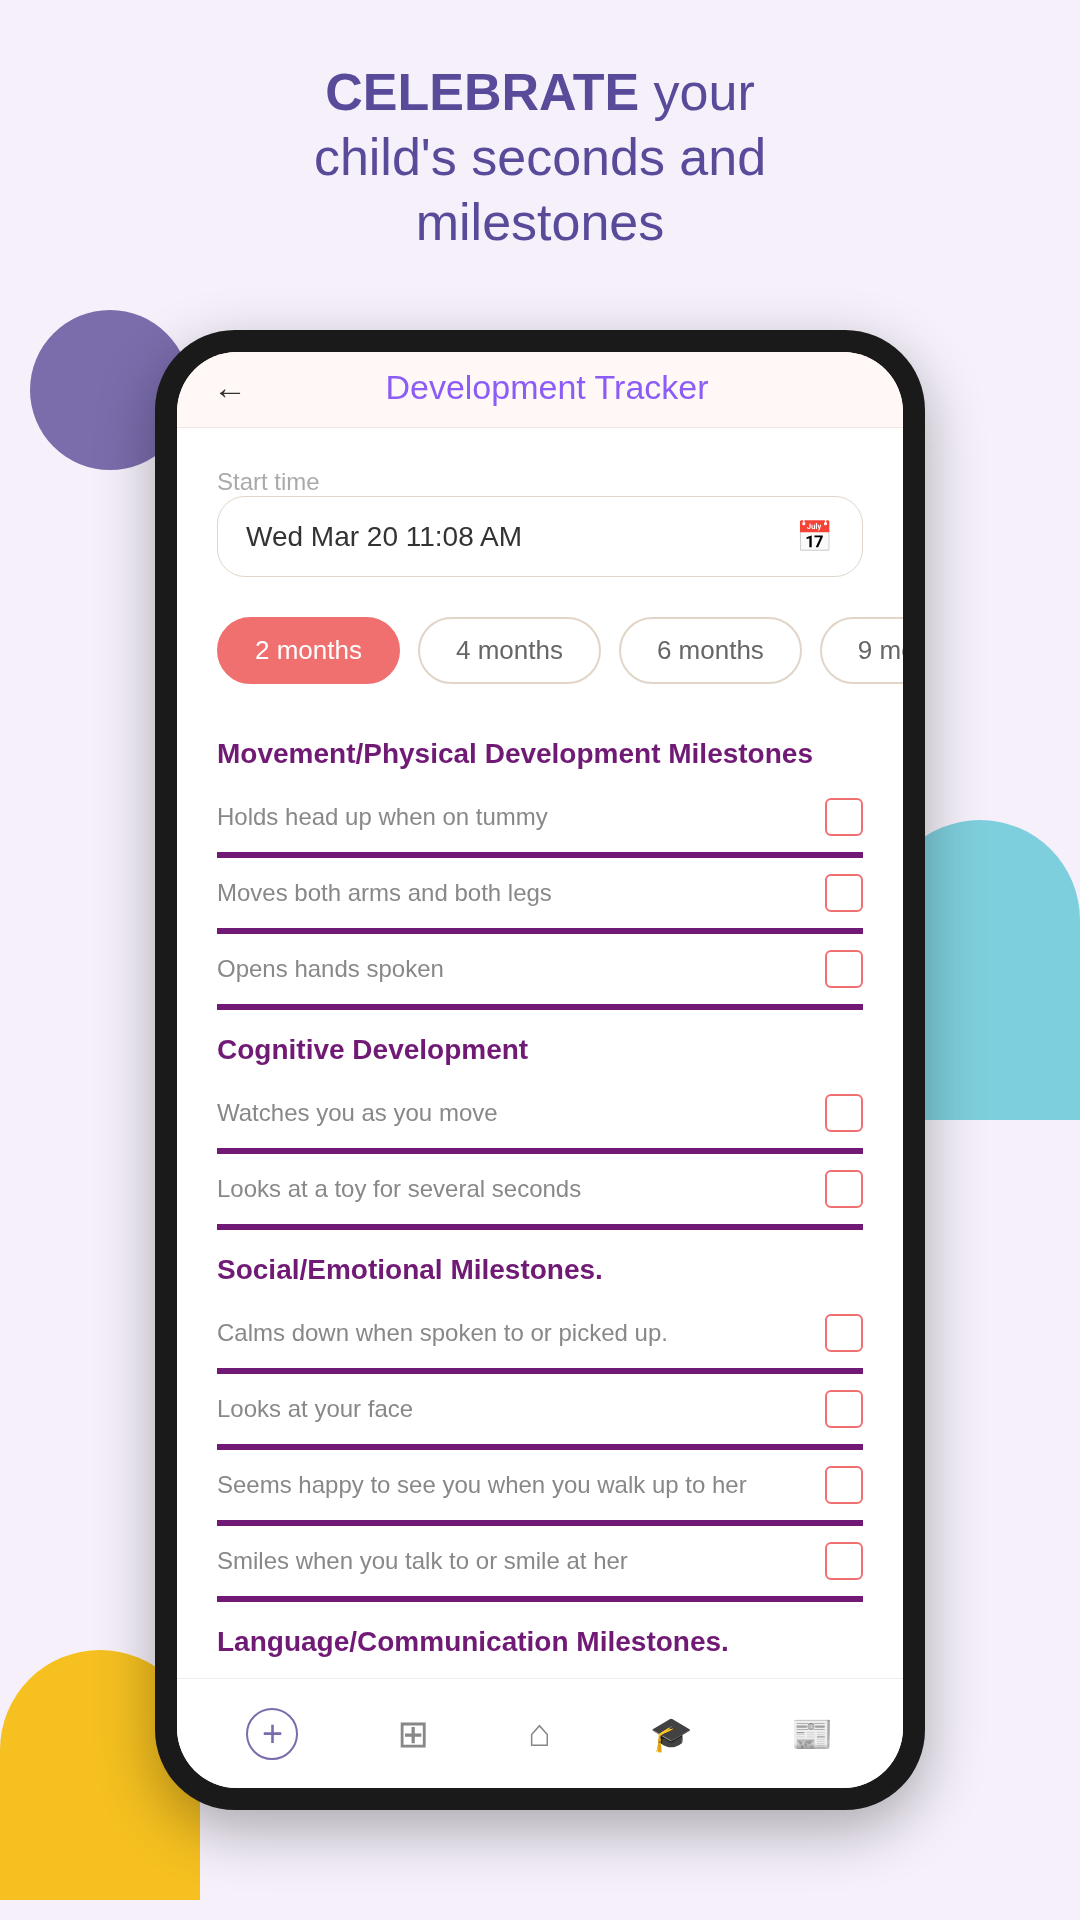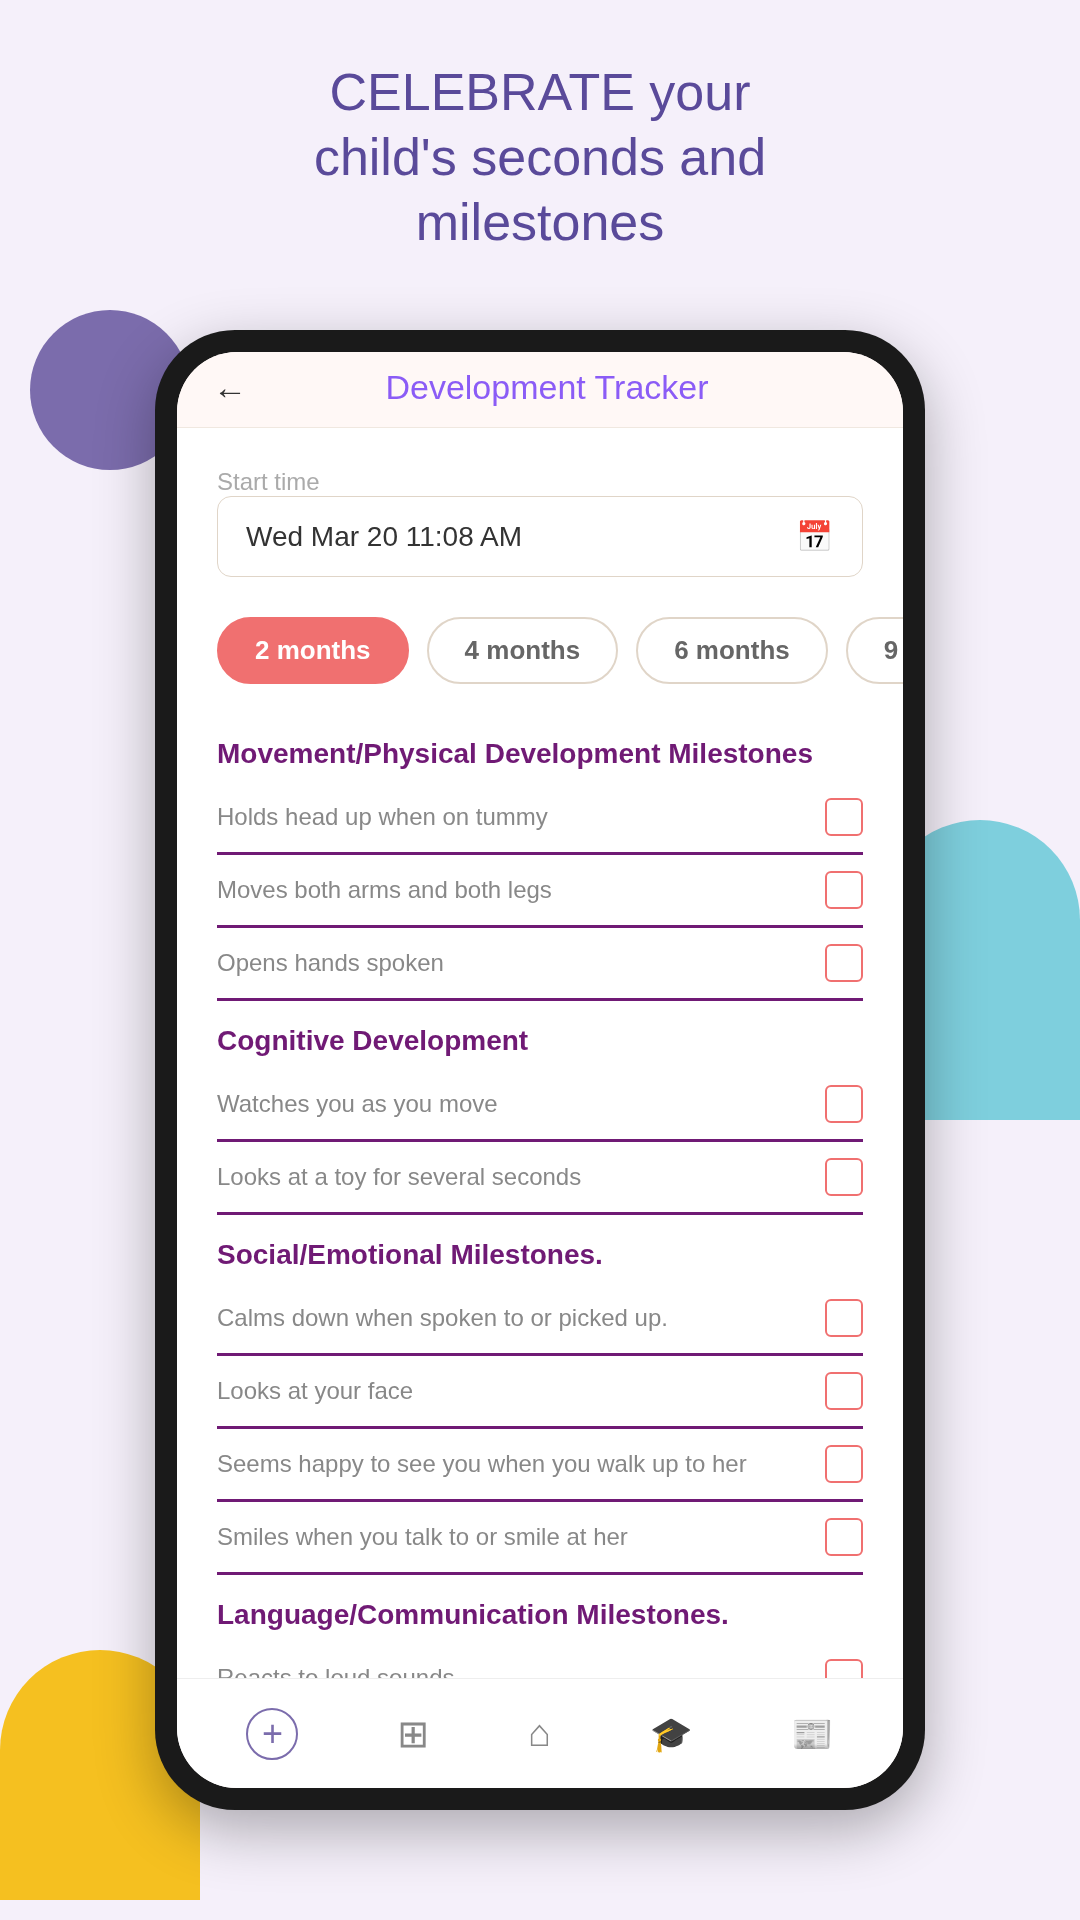--- a/index.html
+++ b/index.html
@@ -47,21 +47,21 @@
       top: 60px;
       left: 0;
       right: 0;
       text-align: center;
       font-size: 52px;
       line-height: 1.25;
       color: #5a4a9a;
       padding: 0 80px;
     }
     .header-text .highlight {
-      font-weight: 400;
+      font-weight: 700;
     }
     .header-text .normal {
       font-weight: 400;
     }
 
     
     .phone-frame {
       position: absolute;
       top: 330px;
       left: 155px;
@@ -158,21 +158,21 @@
     }
     .start-time-label {
       font-size: 24px;
       color: #aaa;
     }
     .date-input {
       display: flex;
       align-items: center;
       justify-content: space-between;
       border: 1.5px solid #e0d5c8;
-      border-radius: 14px;
+      border-radius: 28px;
       padding: 22px 28px;
       font-size: 28px;
       color: #333;
       background: #fff;
     }
     .calendar-icon {
       color: #e06060;
       font-size: 30px;
     }
 
@@ -181,21 +181,21 @@
       display: flex;
       gap: 18px;
       padding: 20px 40px 10px;
       background: #fff;
       overflow-x: auto;
     }
     .month-tab {
       padding: 16px 36px;
       border-radius: 50px;
       font-size: 26px;
-      font-weight: 700;
+      font-weight: 400;
       cursor: pointer;
       white-space: nowrap;
       border: 2px solid #e0d5c8;
       color: #666;
       background: #fff;
     }
     .month-tab.active {
       background: #f07070;
       color: #fff;
       border-color: #f07070;
@@ -214,21 +214,21 @@
       font-size: 28px;
       font-weight: 700;
       color: #701a75;
       margin: 24px 0 12px;
     }
     .milestone-item {
       display: flex;
       align-items: center;
       justify-content: space-between;
       padding: 16px 0;
-      border-bottom: 3px solid #701a75;
+      border-bottom: 6px solid #701a75;
     }
     .milestone-text {
       font-size: 24px;
       color: #888;
       flex: 1;
       padding-right: 20px;
     }
     .checkbox {
       width: 38px;
       height: 38px;

